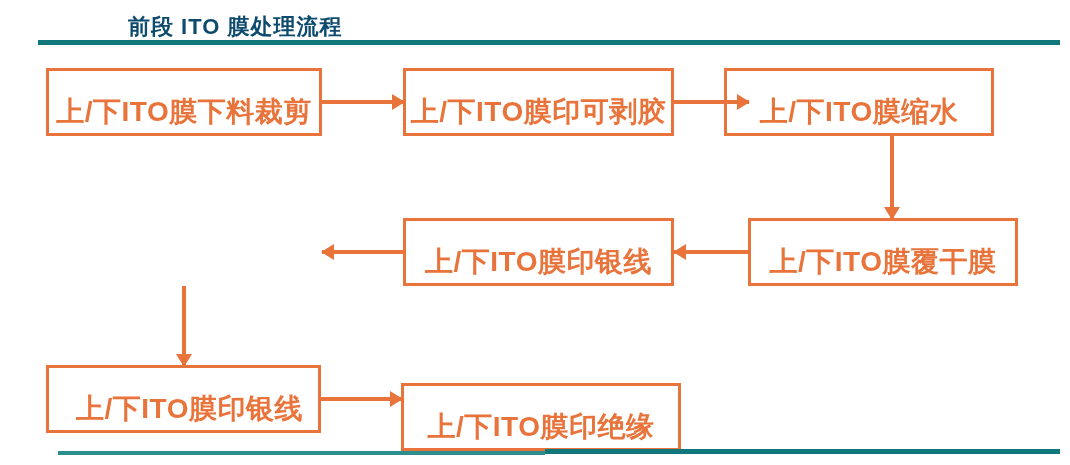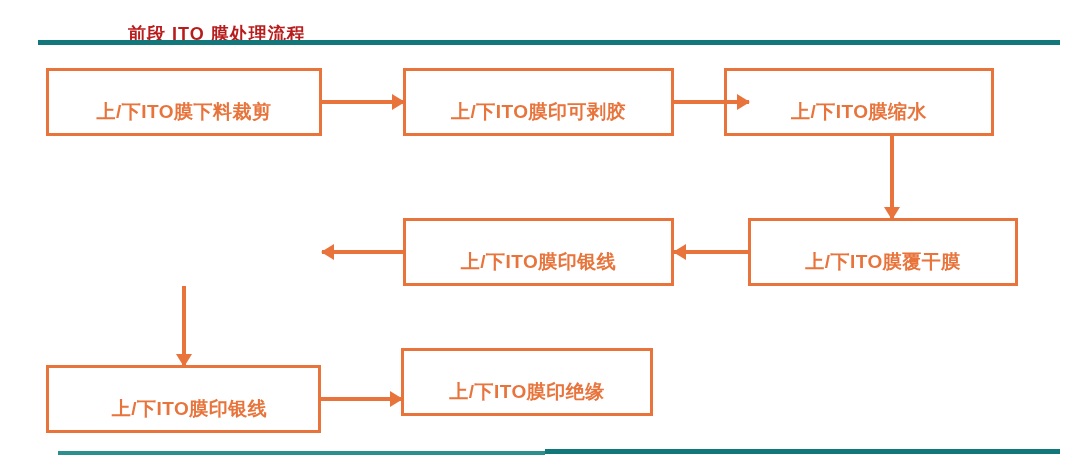--- a/index.html
+++ b/index.html
@@ -16,24 +16,24 @@
     width: 1070px;
     height: 465px;
     background: #ffffff;
     overflow: hidden;
   }
 
   
   #title {
     position: absolute;
     left: 128px;
-    top: 19px;
-    font-size: 18px;
+    top: 12px;
+    font-size: 22px;
     font-weight: bold;
-    color: #b91c1c;
+    color: #0c4a6e;
     letter-spacing: 1px;
     white-space: nowrap;
     line-height: 30px;
   }
 
   
   .rule {
     position: absolute;
   }
   #rule-top {
@@ -62,39 +62,39 @@
   .node {
     position: absolute;
     box-sizing: border-box;
     border: 3px solid #e8743b;
     background: #ffffff;
     display: flex;
     align-items: center;
     justify-content: center;
   }
   .node-label {
-    font-size: 19px;
+    font-size: 28px;
     font-weight: bold;
     color: #e8743b;
     white-space: nowrap;
     letter-spacing: 0.5px;
     margin-top: 20px;
   }
 
   
   #node-0 { left: 46px;  top: 68px;  width: 276px; height: 68px; }
   #node-1 { left: 403px; top: 68px;  width: 271px; height: 68px; }
   #node-2 { left: 724px; top: 68px;  width: 270px; height: 68px; }
   
   #node-3 { left: 748px; top: 218px; width: 270px; height: 68px; }
   #node-4 { left: 403px; top: 218px; width: 271px; height: 68px; }
   #node-5 { left: 46px;  top: 218px; width: 276px; height: 68px; }
   
   #node-6 { left: 46px;  top: 365px; width: 275px; height: 68px; padding-left: 12px; }
-  #node-7 { left: 401px; top: 348px; width: 252px; height: 68px; }
+  #node-7 { left: 401px; top: 383px; width: 280px; height: 68px; }
 
   
   .conn {
     position: absolute;
   }
   
   .conn-h .shaft {
     position: absolute;
     left: 0;
     top: 50%;

